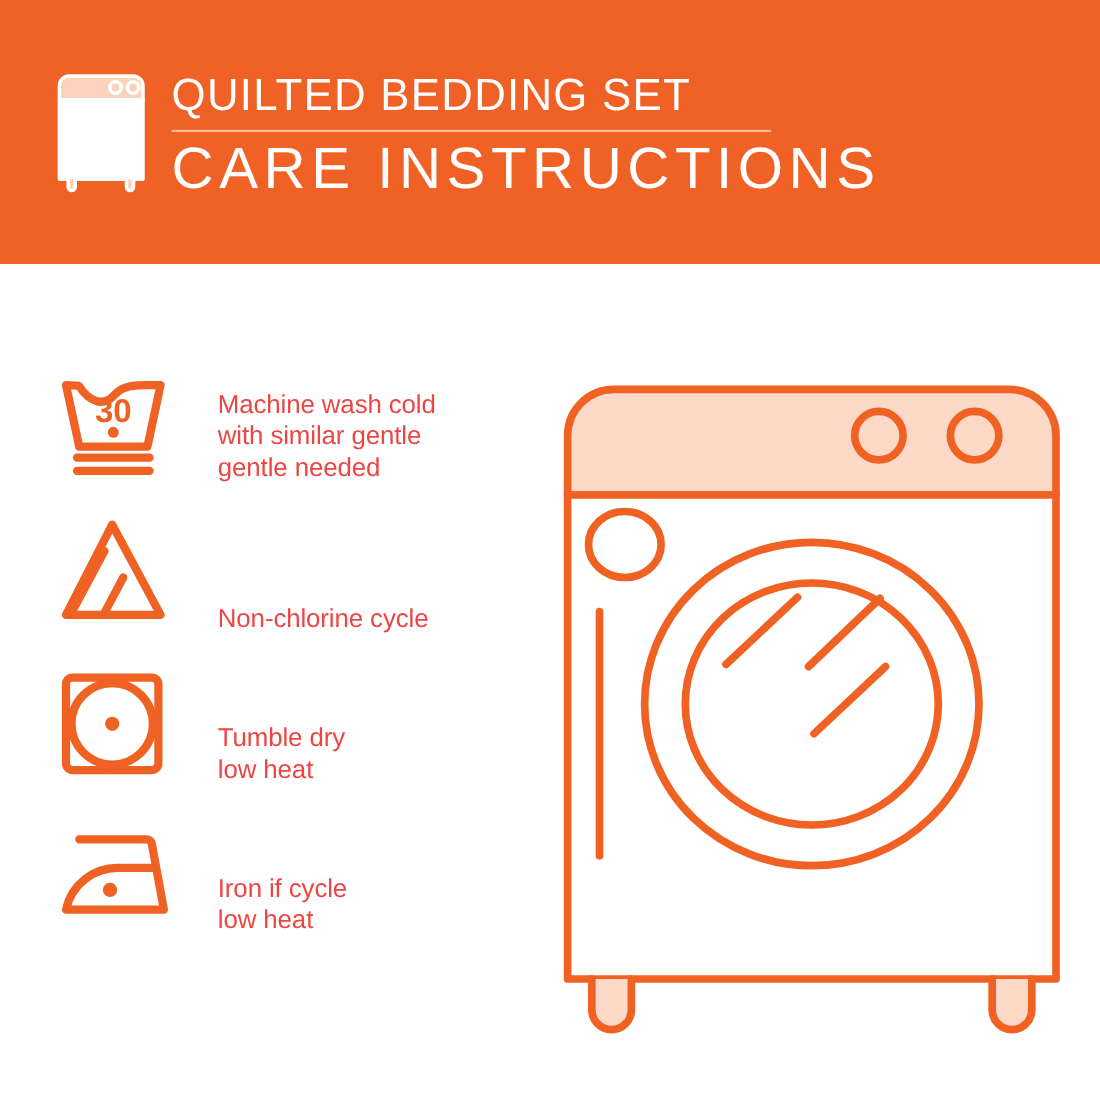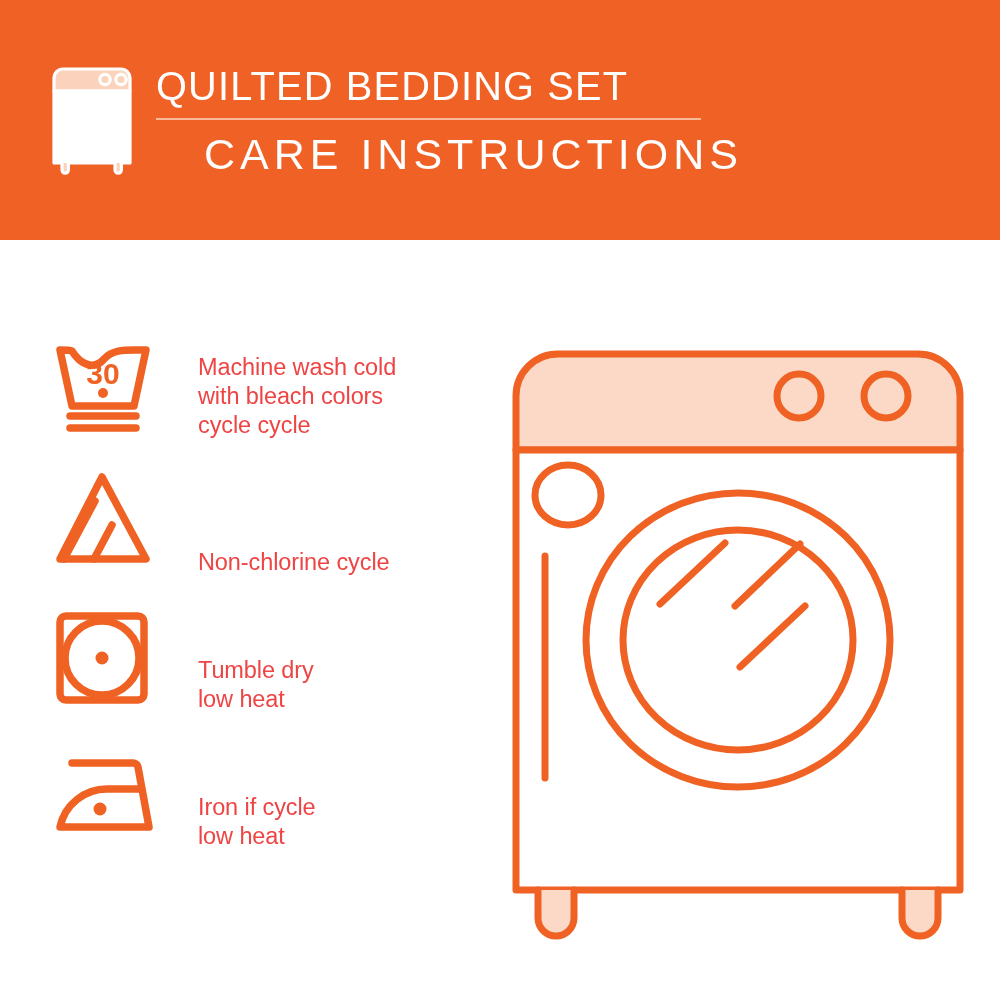--- a/index.html
+++ b/index.html
@@ -57,27 +57,26 @@
   }
   .title-rule {
     height: 2px;
     background: #fbc9ae;
     width: 545px;
     margin: 8px 0 9px 0;
     opacity: 0.85;
   }
   .title-sub {
     color: #ffffff;
-    font-size: 43px;
+    font-size: 53px;
     line-height: 50px;
     font-weight: 400;
     letter-spacing: 5.0px;
     white-space: nowrap;
     font-family: "Liberation Sans", sans-serif;
-    margin-left: 48px;
   }
 
   
   .care-list {
     position: absolute;
     left: 50px;
     top: 330px;
     width: 420px;
   }
   .care-row {
@@ -167,22 +166,22 @@
         <g fill="none" stroke="#ef6223" stroke-width="7.5" stroke-linecap="round" stroke-linejoin="round">
           <path d="M10 20 C10 20 20 20 22 21 C30 34 44 41 54 29 C62 20 74 20 84 20 L96 20 L84 76 L22 76 Z"></path>
           <line x1="20" y1="86" x2="86" y2="86"></line>
           <line x1="20" y1="98" x2="86" y2="98"></line>
         </g>
         <text x="53" y="54" fill="#ef6223" font-family="'Liberation Sans',sans-serif" font-size="30" font-weight="700" text-anchor="middle">30</text>
         <circle cx="53" cy="63" r="5" fill="#ef6223"></circle>
       </svg>
       <div class="care-label">
         <div>Machine wash cold</div>
-        <div>with bleach colors</div>
-        <div>cycle cycle</div>
+        <div>with similar gentle</div>
+        <div>gentle needed</div>
       </div>
     </div>
 
     <div class="care-row r2">
       <svg class="care-symbol" viewBox="0 0 112 110">
         <g fill="none" stroke="#ef6223" stroke-width="7.5" stroke-linecap="round" stroke-linejoin="round">
           <path d="M52 10 L96 92 L10 92 Z"></path>
           <line x1="45" y1="34" x2="14" y2="92"></line>
           <line x1="62" y1="58" x2="44" y2="92"></line>
         </g>

